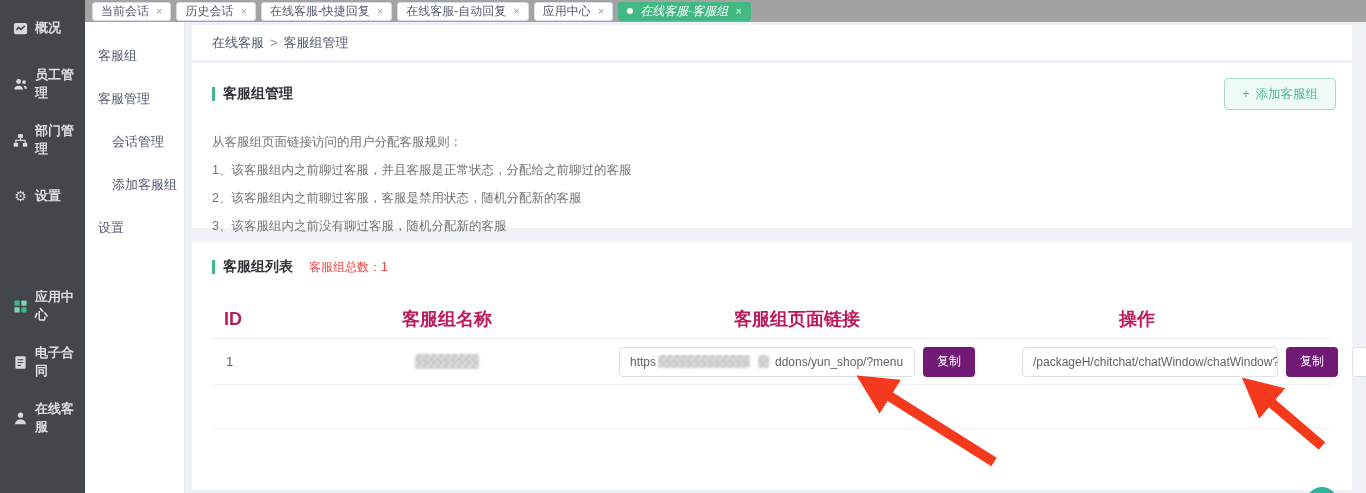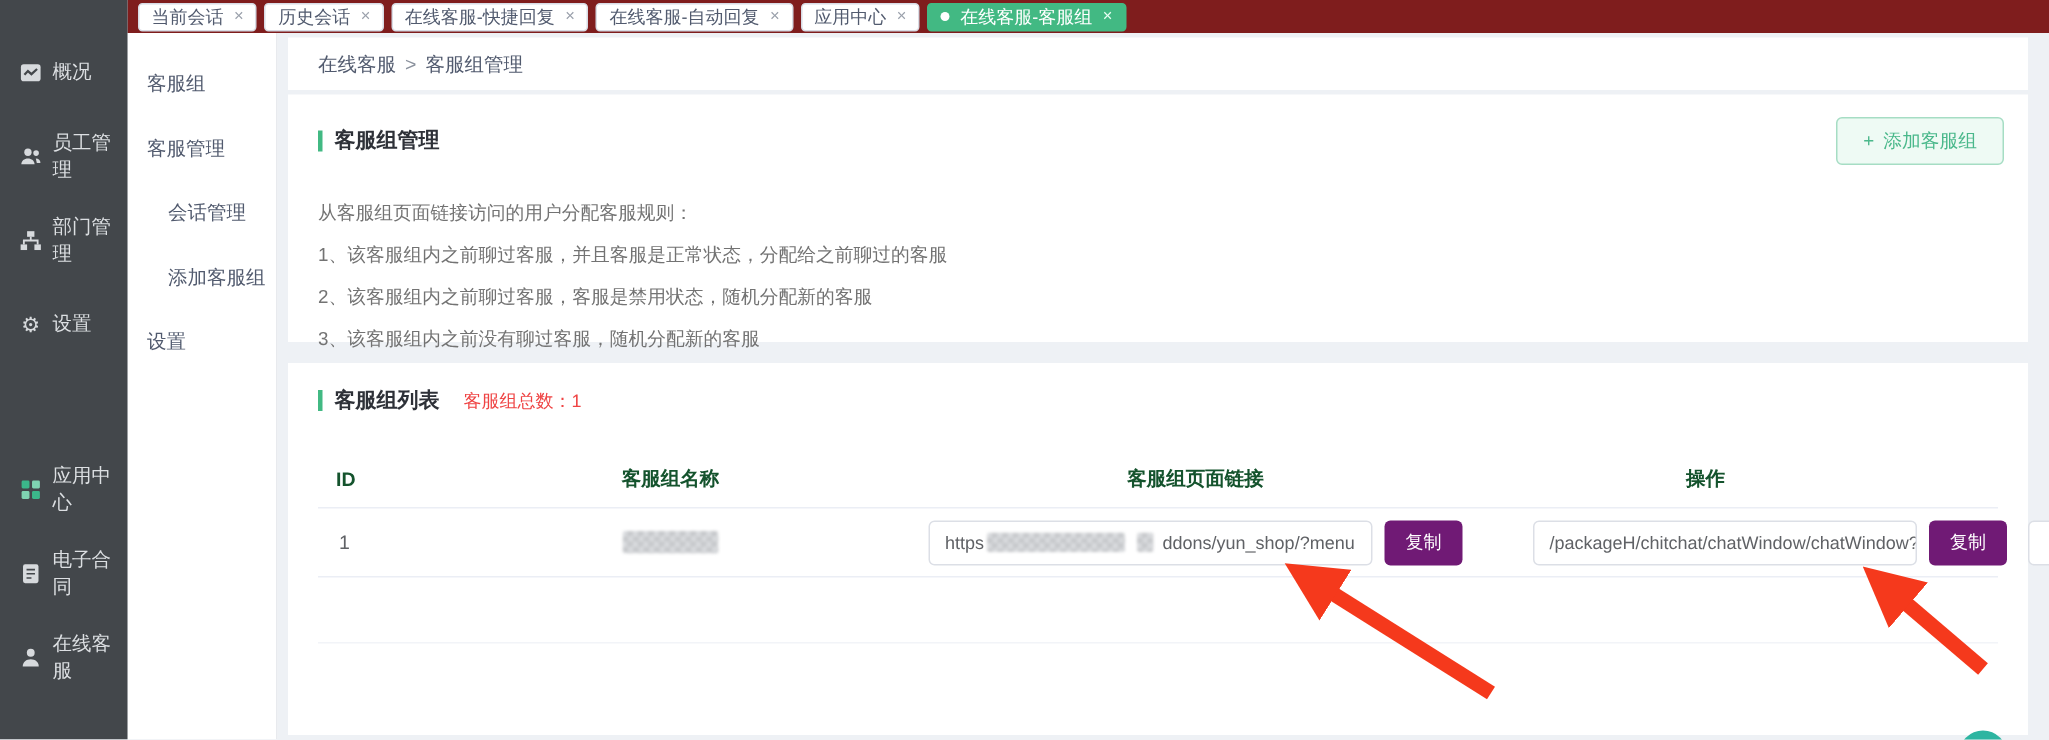--- a/index.html
+++ b/index.html
@@ -2,48 +2,48 @@
 <html><head>
 <meta charset="utf-8">
 <style>
   * { margin:0; padding:0; box-sizing:border-box; }
   html,body { width:1366px; height:493px; overflow:hidden;
     font-family:"Liberation Sans","DejaVu Sans",sans-serif; background:#eef1f5; }
   .stage { position:relative; width:1366px; height:493px; background:#eef1f5; }
 
   
   .dark-sidebar { position:absolute; left:0; top:0; bottom:0; width:85px;
-    background:#43474b; z-index:5; padding-top:20px; }
+    background:#43474b; z-index:5; padding-top:0;font-weight:bold; }
   .dk-item { display:flex; align-items:center; gap:7px; padding:0 0 0 13px;
     height:56px; color:#dcdfe2; font-size:13px; cursor:pointer; }
   .dk-item .ic { width:15px; height:15px; display:inline-flex; align-items:center;
     justify-content:center; flex:none; }
   .dk-item .ic svg { width:15px; height:15px; }
   .dk-spacer { height:54px; }
   .gear-glyph { color:#d7dadd; font-size:14px; line-height:1; }
 
   
   .sub-sidebar { position:absolute; left:85px; top:22px; bottom:0; width:100px;
     background:#ffffff; border-right:1px solid #e8eaee; z-index:4; padding-top:12px; }
   .sub-item { height:43px; display:flex; align-items:center; padding-left:13px;
     font-size:13px; color:#515a6e; cursor:pointer; position:relative; }
   .sub-item.indent { padding-left:27px; }
   .chev-up { position:absolute; right:12px; top:19px; width:6px; height:6px;
     border-top:1.5px solid #b6bac2; border-right:1.5px solid #b6bac2;
     transform:rotate(-45deg); }
 
   
   .tabbar { position:absolute; left:85px; right:0; top:0; height:22px;
-    background:#7f1d1d; display:flex; align-items:center; gap:5px;
+    background:#a3a3a3; display:flex; align-items:center; gap:5px;
     padding-left:7px; z-index:3; }
   .tab { display:inline-flex; align-items:center; gap:7px; height:19px;
     border:1px solid #d8dce5; border-radius:3px; background:#fff;
     padding:0 8px; font-size:12px; color:#515a6e; cursor:pointer; white-space:nowrap; }
   .tab .x { font-size:11px; color:#9aa0ab; cursor:pointer; line-height:1; }
-  .tab.active { background:#42b983; border-color:#42b983; color:#fff; }
+  .tab.active { background:#42b983; border-color:#42b983; color:#fff;font-style:italic; }
   .tab.active .x { color:#eafff4; }
   .tab .dot { width:6px; height:6px; border-radius:50%; background:#ffffff; flex:none; }
 
   
   .content { position:absolute; left:185px; top:22px; right:0; bottom:0;
     background:#eef1f5; padding:3px 14px 0 7px; }
   .crumb-bar { background:#fff; height:35px; display:flex; align-items:center;
     padding-left:20px; font-size:13px; color:#515a6e; }
   .crumb-sep { margin:0 6px; color:#8a919d; }
 
@@ -59,21 +59,21 @@
   .add-btn { margin-left:auto; display:inline-flex; align-items:center; gap:6px;
     border:1px solid #a6ddc4; background:#eefaf4; color:#4ab88b; font-size:12.5px;
     height:32px; padding:0 17px; border-radius:4px; cursor:pointer; }
 
   .rules { margin-top:18px; font-size:12.5px; color:#737373; }
   .rules div { line-height:28px; }
 
   
   .tbl-head, .tbl-row { display:grid;
     grid-template-columns:110px 250px 450px 1fr 80px; align-items:center; }
-  .tbl-head { margin-top:24px; height:38px; font-size:13px; font-weight:bold; color:#14532d; }
+  .tbl-head { margin-top:24px; height:38px; font-size:18px; font-weight:bold; color:#be185d; }
   .th-id { padding-left:12px; }
   .th-c { text-align:center; }
   .tbl-row { border-top:1px solid #ebeef5; border-bottom:1px solid #ebeef5; height:47px;
     font-size:13px; color:#606266; }
   .td-id { padding-left:14px; }
   .td-c { display:flex; align-items:center; justify-content:center; gap:8px; }
   .tbl-bottom-line { border-bottom:1px solid #f2f4f8; height:44px; }
 
   .link-box { height:30px; border:1px solid #dcdfe6; border-radius:4px; background:#fff;
     display:flex; align-items:center; padding:0 10px; font-size:12px; color:#606266;

